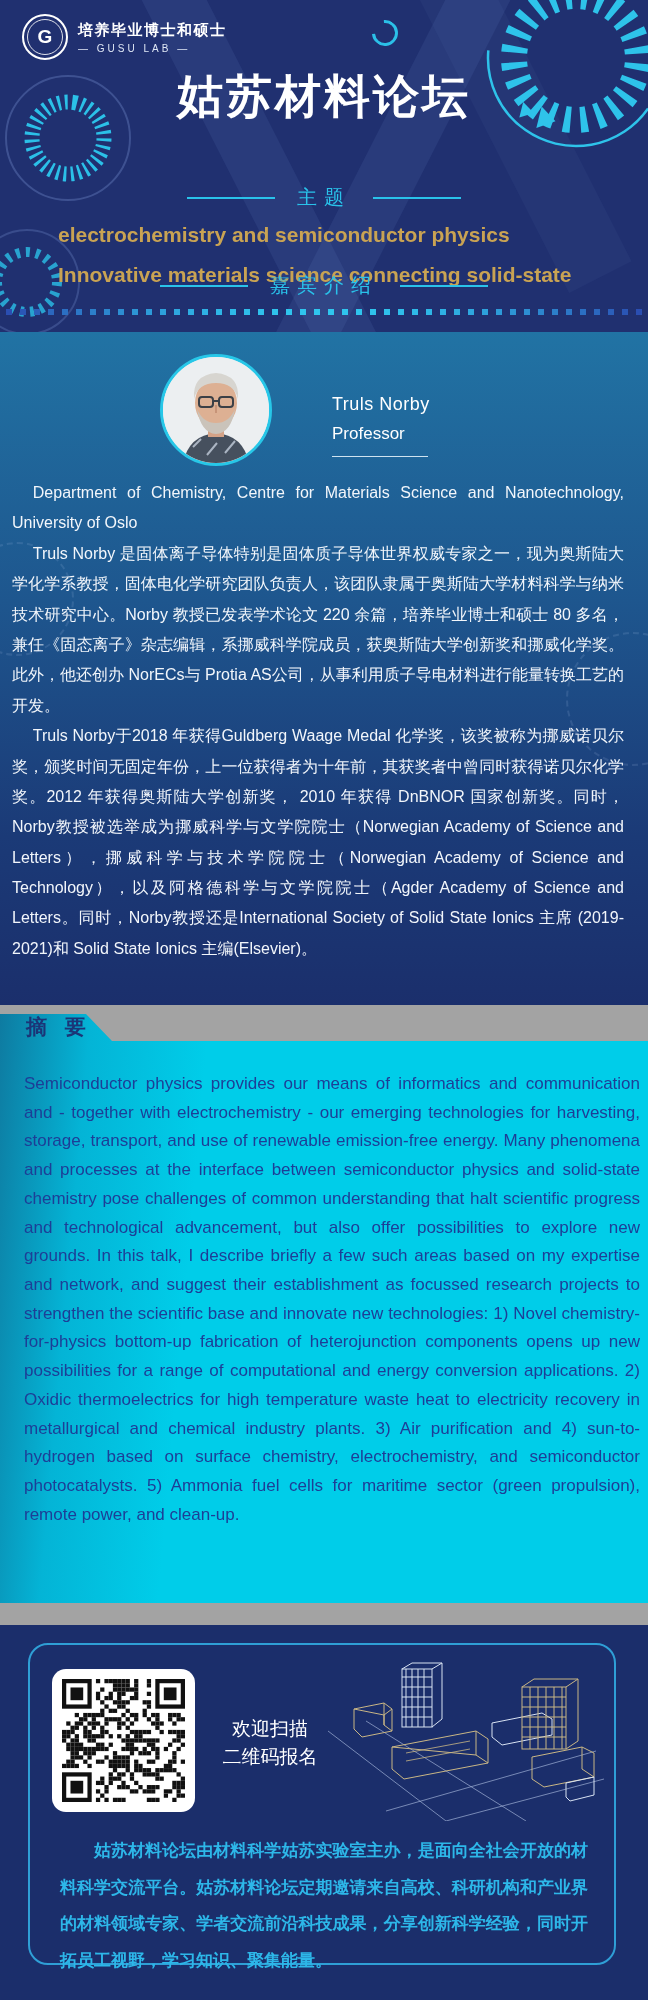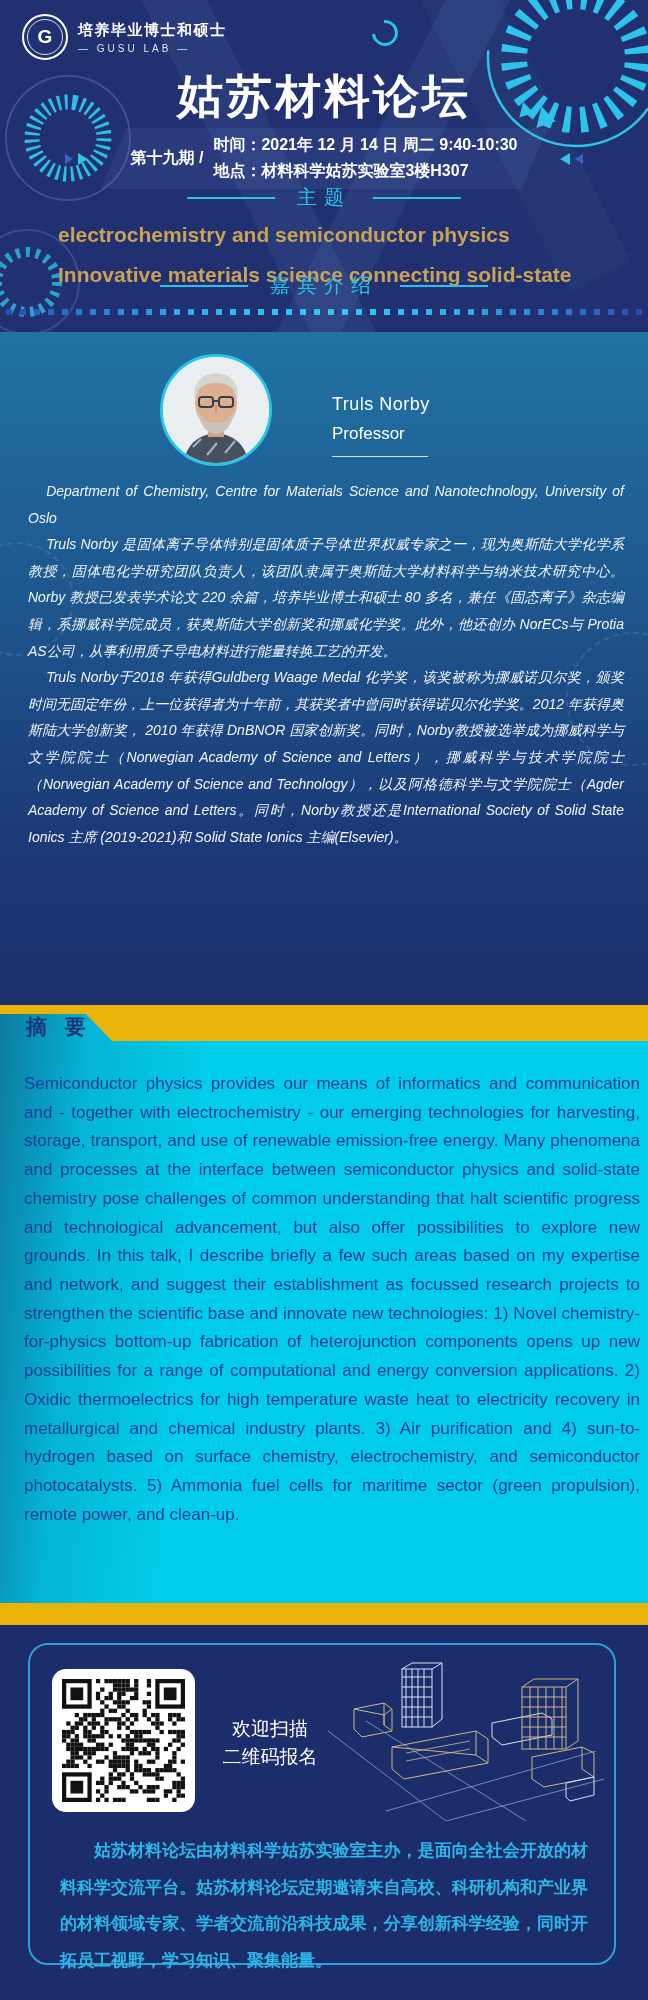--- a/index.html
+++ b/index.html
@@ -55,27 +55,27 @@
   .hdr-tris .t2{border-width:11px 0 11px 17px;border-color:transparent transparent transparent #2fc3ea;}
 
   
   .guest{position:absolute;top:332px;left:0;width:648px;height:673px;
     background:linear-gradient(180deg,#2173a4 0%,#1e568e 40%,#1b3a77 75%,#1b2f6c 100%);overflow:hidden;}
   .photo{position:absolute;top:22px;left:160px;width:106px;height:106px;border-radius:50%;
     border:3px solid #27c7e8;background:#e9ecef;overflow:hidden;}
   .guest-name{position:absolute;top:62px;left:332px;color:#fff;font-size:18px;letter-spacing:.5px;}
   .guest-title{position:absolute;top:92px;left:332px;color:#fff;font-size:17px;}
   .guest-underline{position:absolute;top:124px;left:332px;width:96px;height:1px;background:#cfe3f0;}
-  .bio{position:absolute;top:146px;left:28px;right:24px;color:#f2f6fb;font-size:14px;
-    line-height:1.9;text-align:justify;font-style:italic;}
+  .bio{position:absolute;top:146px;left:12px;right:24px;color:#f2f6fb;font-size:16px;
+    line-height:1.9;text-align:justify;}
   .bio p{margin:0;text-indent:1.3em;}
   .faint-ring{position:absolute;border:2px dashed rgba(200,220,255,.12);border-radius:50%;}
 
   
-  .abstract{position:absolute;top:1005px;left:0;width:648px;height:620px;background:#eab308;}
+  .abstract{position:absolute;top:1005px;left:0;width:648px;height:620px;background:#a3a3a3;}
   .cyan-block{position:absolute;top:9px;left:0;width:648px;height:589px;
     background:linear-gradient(95deg,#0e7ba1 0%,#04b4d6 13%,#00cde9 30%,#00cde9 100%);
     clip-path:polygon(0 0,86px 0,112px 27px,100% 27px,100% 100%,0 100%);}
   .abstract-tab{position:absolute;top:-1px;left:26px;color:#1b3577;font-size:21px;
     font-weight:900;letter-spacing:6px;}
   .abstract-body{position:absolute;top:56px;left:24px;right:8px;color:#1d3e97;
     font-size:17px;line-height:1.69;text-align:justify;font-weight:500;}
 
   
   .bottom{position:absolute;top:1625px;left:0;width:648px;height:375px;background:#1b2e6b;}
@@ -123,37 +123,20 @@
       <div class="emblem-inner">G</div>
     </div>
     <div class="logo-text">
       <div class="org-cn">培养毕业博士和硕士</div>
       <div class="org-en">— GUSU LAB —</div>
     </div>
   </div>
 
   <div class="main-title">姑苏材料论坛</div>
 
-  <div class="session-row">
-    <span class="tri-group">
-      <span class="tri tri-r-sm"></span>
-      <span class="tri tri-r"></span>
-    </span>
-    <div class="session-box">
-      <span class="session-no">第十九期 /</span>
-      <div class="session-meta">
-        <div>时间：2021年 12 月 14 日 周二 9:40-10:30</div>
-        <div>地点：材料科学姑苏实验室3楼H307</div>
-      </div>
-    </div>
-    <span class="tri-group">
-      <span class="tri tri-l"></span>
-      <span class="tri tri-l-sm"></span>
-    </span>
-  </div>
 
   <div class="heading-row topic-heading">
     <span class="heading-line"></span>
     <span class="heading-text">主题</span>
     <span class="heading-line"></span>
   </div>
 
   <div class="topic-en">
     <div>electrochemistry and semiconductor physics</div>
     <div>Innovative materials science connecting solid-state</div>

